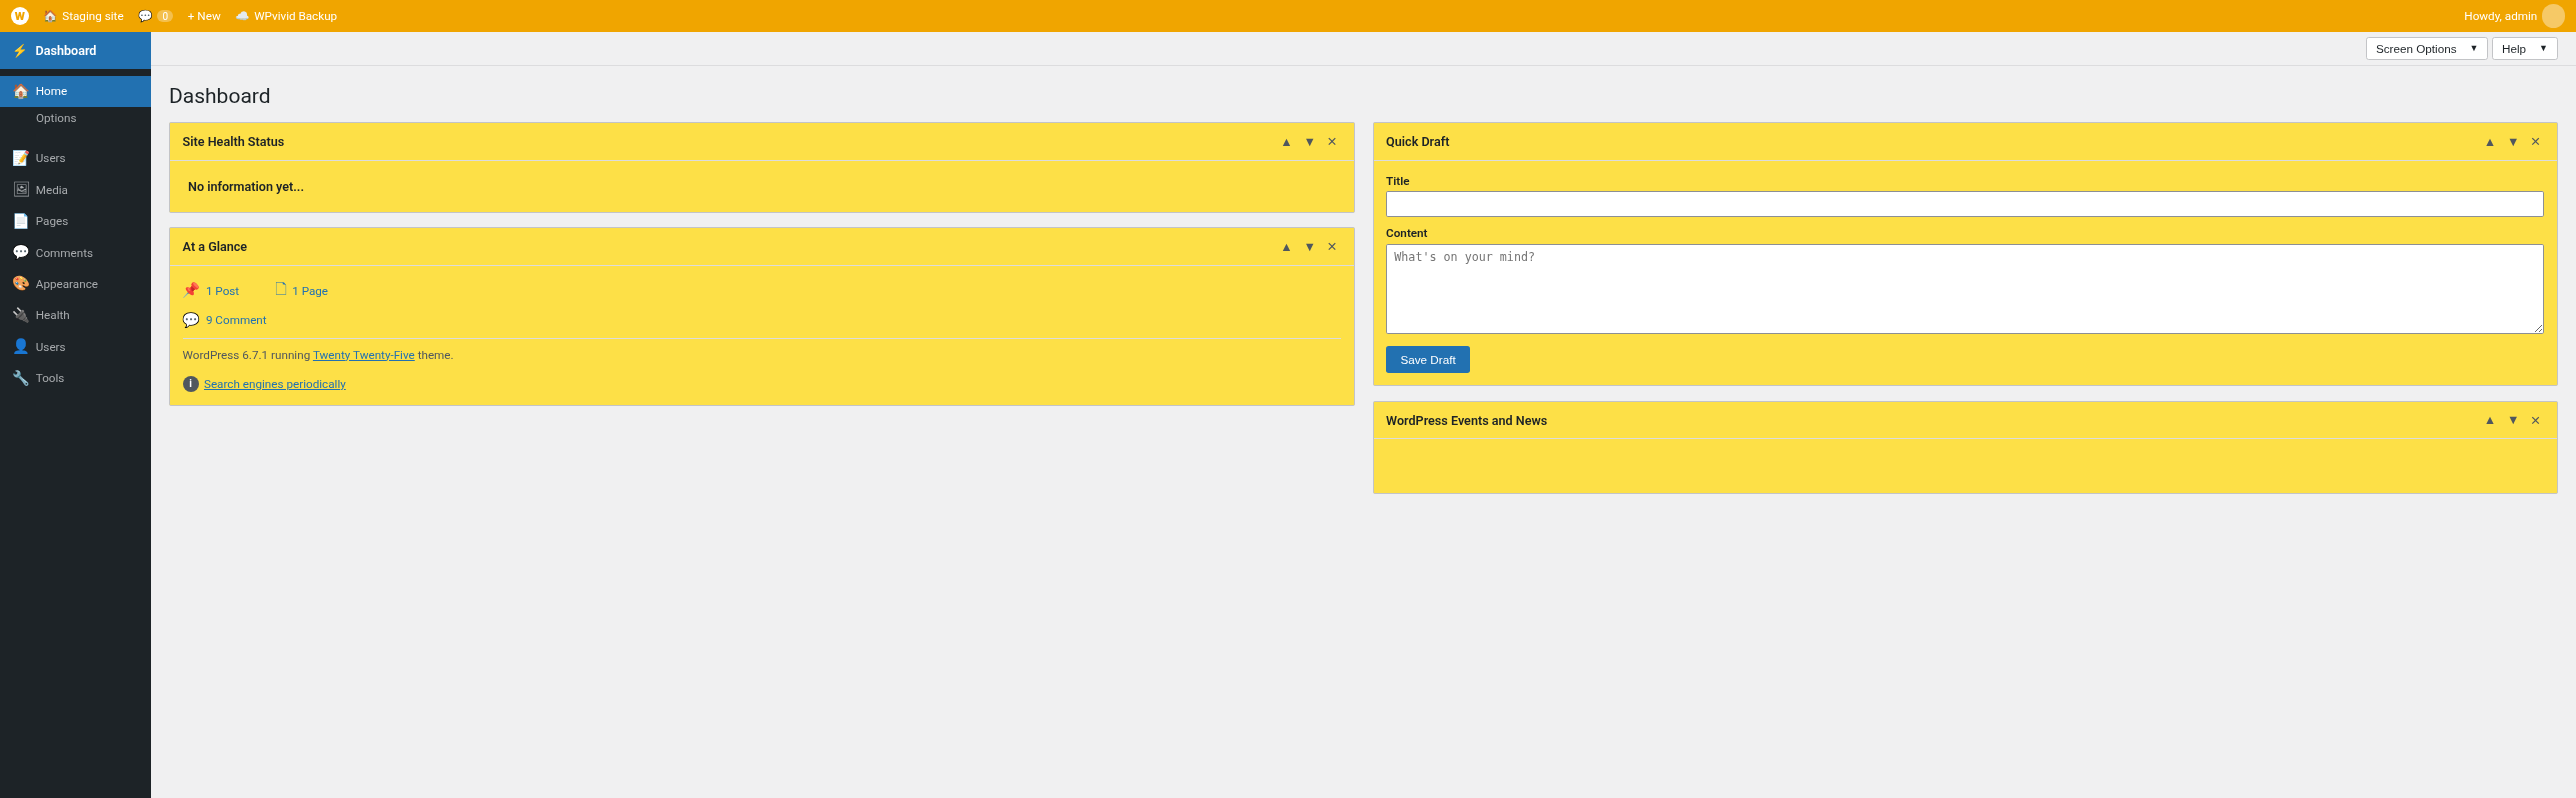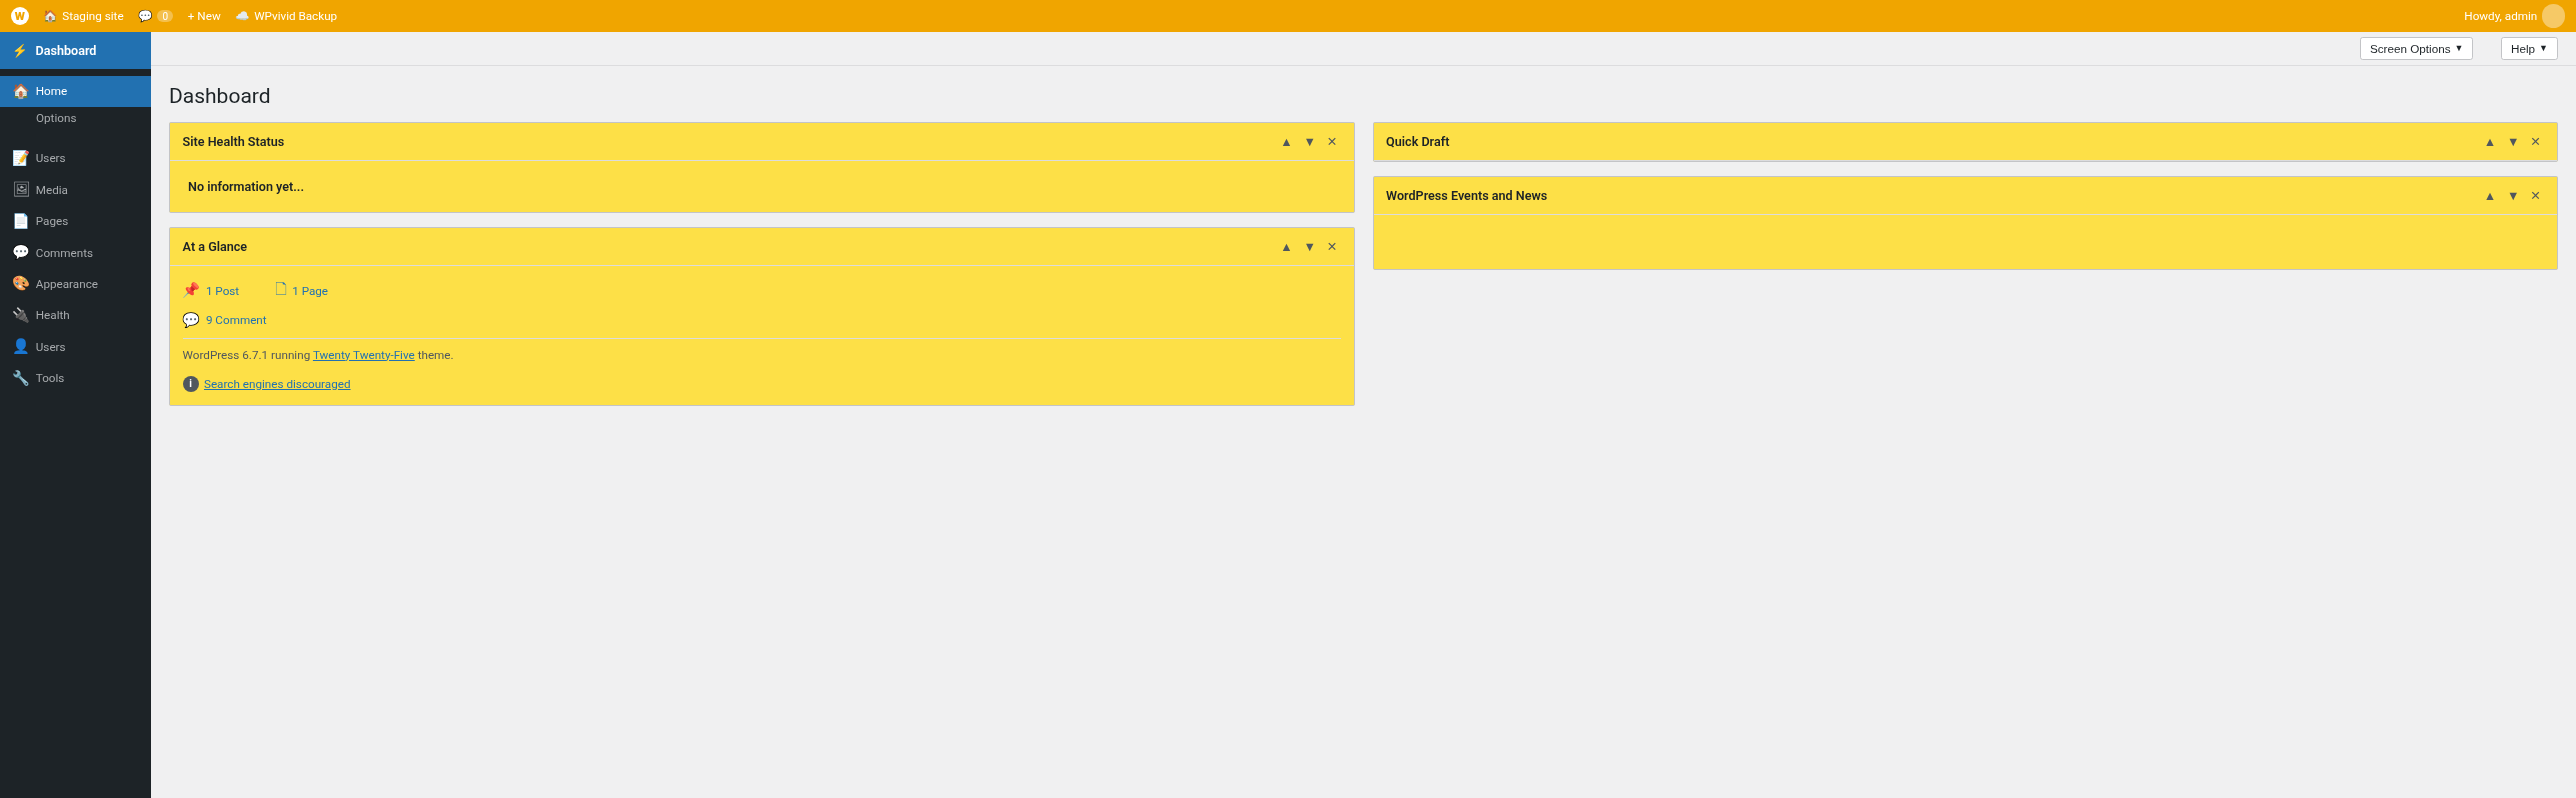--- a/index.html
+++ b/index.html
@@ -78,23 +78,22 @@
       gap: 3.6px;
       border-bottom: 0.9px solid #dcdcde;
     }
     .top-bar-btn {
       background: #fff;
       border: 0.9px solid #c3c4c7;
       border-radius: 2.7px;
       padding: 3.6px 9px;
       font-size: 11.7px;
       cursor: pointer;
-      display: flex; align-items: center; gap: 4px;
+      display: flex; align-items: center; gap: 13px;
       color: #1d2327;
-      margin-left: 24px;
     }
 
     
     #page {
       flex: 1;
       overflow-y: auto;
       padding: 18px 18px 18px 18px;
       display: flex;
       flex-direction: column;
     }
@@ -360,37 +359,48 @@
                 <span class="stat-icon">💬</span>
                 <span>9 Comment</span>
               </div>
             </div>
             <hr class="glance-divider">
             <div class="glance-wp-info">
               <span>WordPress 6.7.1 running </span><a>Twenty Twenty-Five</a><span> theme.</span>
             </div>
             <div class="glance-warning">
               <span class="info-icon">i</span>
-              <a>Search engines discouraged</a>
+              <a>Search engines periodically</a>
             </div>
           </div>
 
         </div>
 
         <div class="right-col">
 
           <div class="widget">
             <div class="widget-header">
               <span class="widget-title">Quick Draft</span>
               <div class="widget-controls">
                 <button class="widget-ctrl-btn">▲</button>
                 <button class="widget-ctrl-btn">▼</button>
                 <button class="widget-ctrl-btn">✕</button>
               </div>
             </div>
+            <div class="quick-draft-form">
+              <div>
+                <label class="form-label">Title</label>
+                <input class="form-input" type="text" placeholder="" style="">
+              </div>
+              <div>
+                <label class="form-label">Content</label>
+                <textarea class="form-textarea" placeholder="What's on your mind?" style=""></textarea>
+              </div>
+              <button class="save-draft-btn">Save Draft</button>
+            </div>
           </div>
 
           <div class="widget">
             <div class="widget-header">
               <span class="widget-title">WordPress Events and News</span>
               <div class="widget-controls">
                 <button class="widget-ctrl-btn">▲</button>
                 <button class="widget-ctrl-btn">▼</button>
                 <button class="widget-ctrl-btn">✕</button>
               </div>

